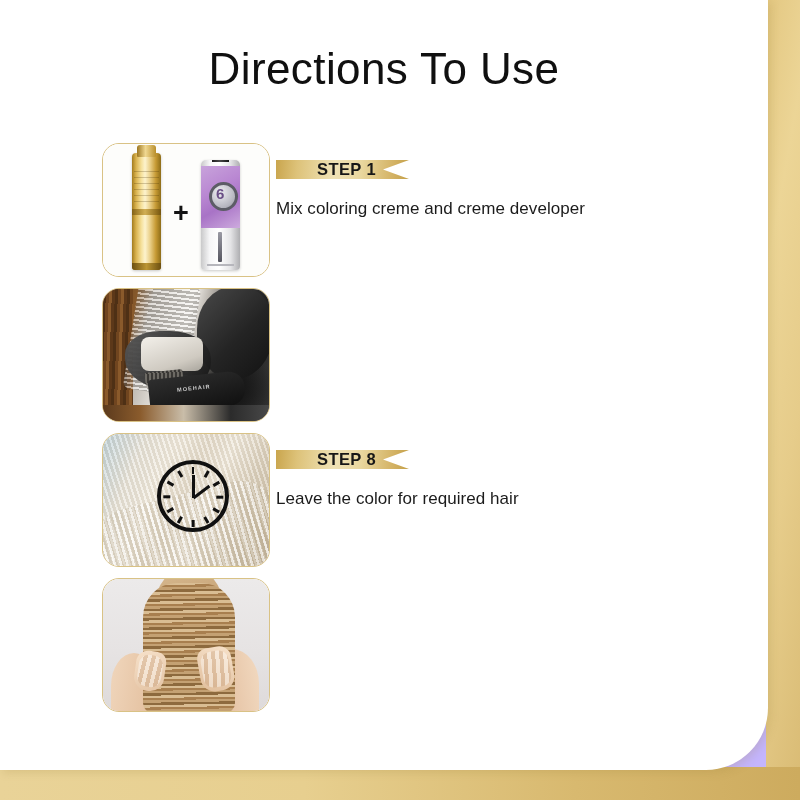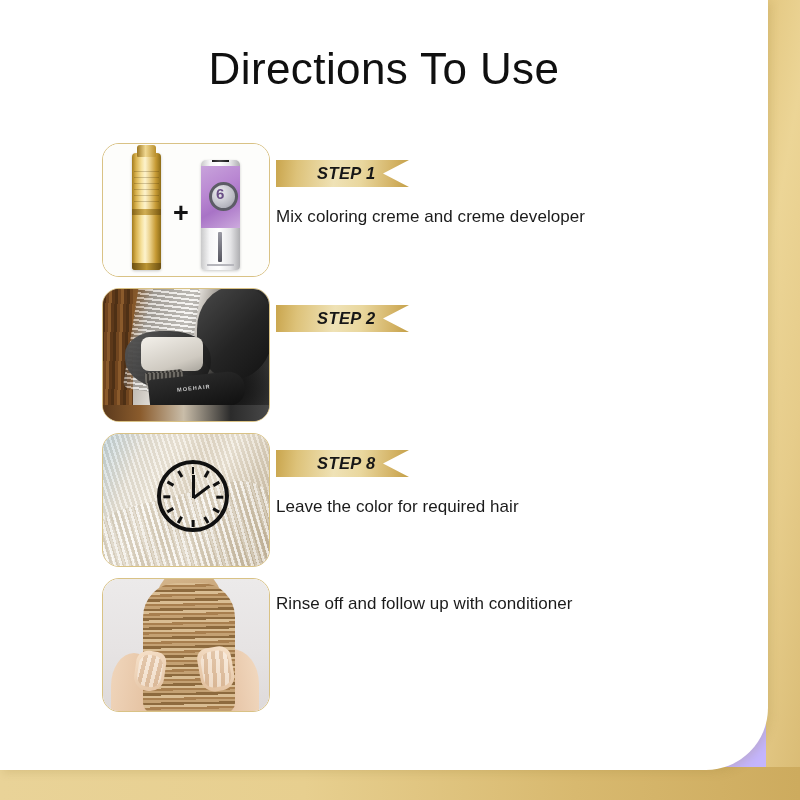--- a/index.html
+++ b/index.html
@@ -108,34 +108,33 @@
     position: absolute;
     left: 174px;
     top: 0;
     right: 0;
   }
 
   
   .banner {
     position: relative;
     display: inline-block;
-    height: 27px;
+    height: 19px;
     min-width: 133px;
     padding: 11px 34px 0 42px;
     margin-top: 17px;
     box-sizing: border-box;
     background: linear-gradient(95deg,
         #c9a54d 0%,
         #ddc279 16%,
         #efe2b6 44%,
         #e9d79e 64%,
         #d3b264 88%,
         #c39f47 100%);
     clip-path: polygon(0 0, 100% 0, calc(100% - 26px) 50%, 100% 100%, 0 100%);
-    font-style: italic;
   }
   .banner-label {
     position: absolute;
     left: 41px;
     top: 50%;
     transform: translateY(-52%);
     font-size: 16.5px;
     font-weight: bold;
     letter-spacing: 0.4px;
     color: #171717;
@@ -496,23 +495,20 @@
           <div class="s2-glove1"></div>
           <div class="s2-glove2"></div>
           <div class="s2-cream"></div>
           <div class="s2-brush-b"></div>
           <div class="s2-brush"></div>
           <div class="s2-brand">MOEHAIR</div>
           <div class="s2-bottom"></div>
         </div>
       </div>
       <div class="step-body">
-        <div class="banner">
-          <span class="banner-label">STEP 2</span>
-        </div>
       </div>
     </div>
 
     <div class="step-row">
       <div class="thumb">
         <div class="art s3">
           <div class="s3-tex"></div>
           <div class="s3-sweep"></div>
           <div class="clock">
             <div class="tick" style="transform:rotate(0deg)"></div>
@@ -549,18 +545,17 @@
           <div class="s4-hair"></div>
           <div class="s4-handL">
               <div class="s4-fing"></div>
             </div>
           <div class="s4-handR">
               <div class="s4-fing"></div>
             </div>
         </div>
       </div>
       <div class="step-body">
-        <div class="desc">Rinse off and follow up with conditioner</div>
       </div>
     </div>
 
   </div>
 </div>
 
 </body></html>

